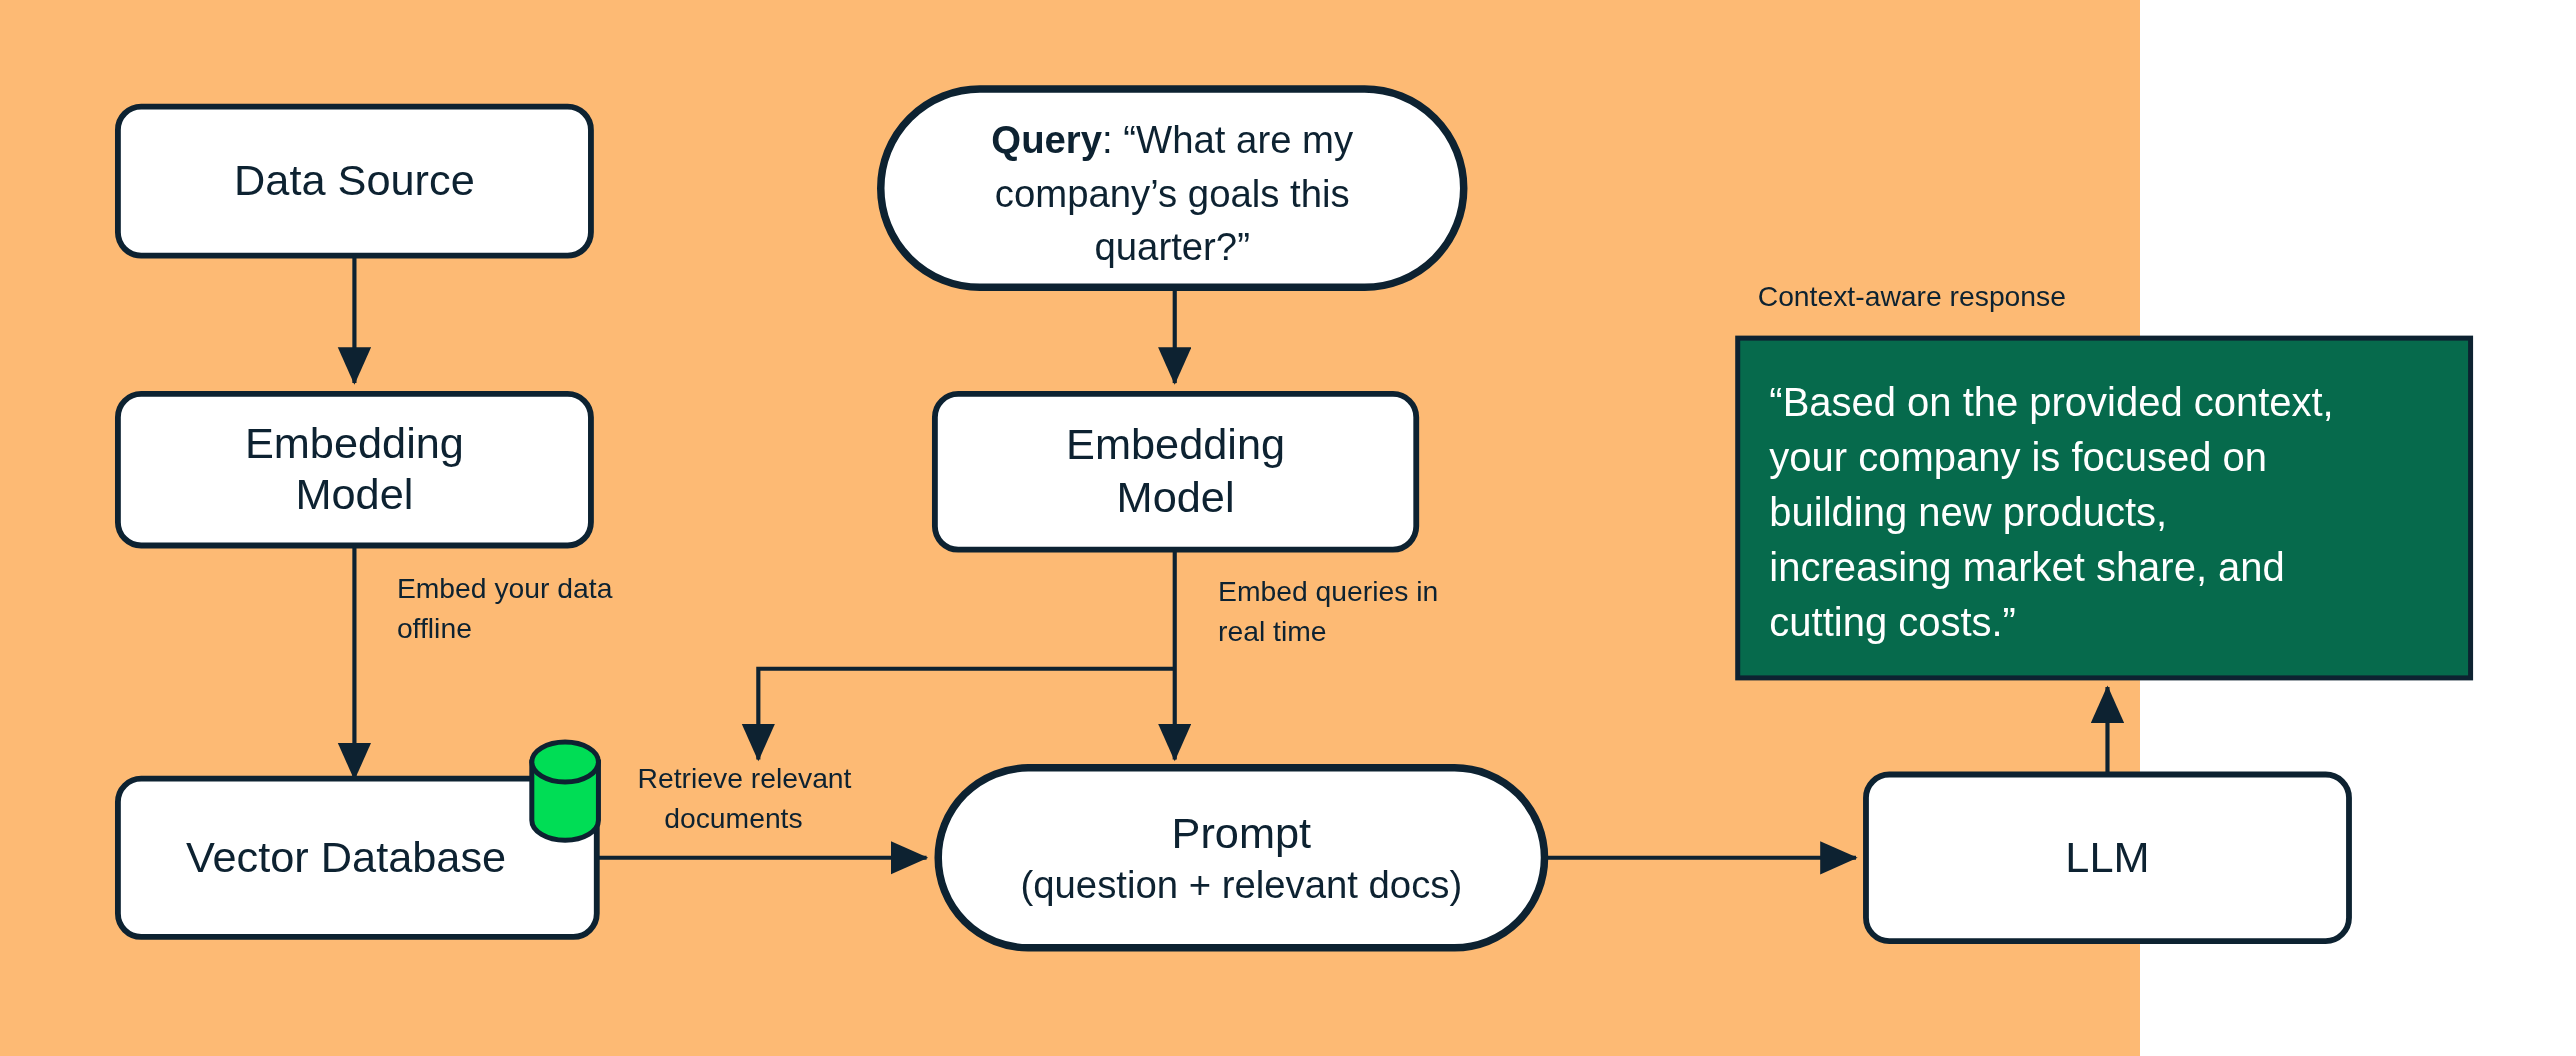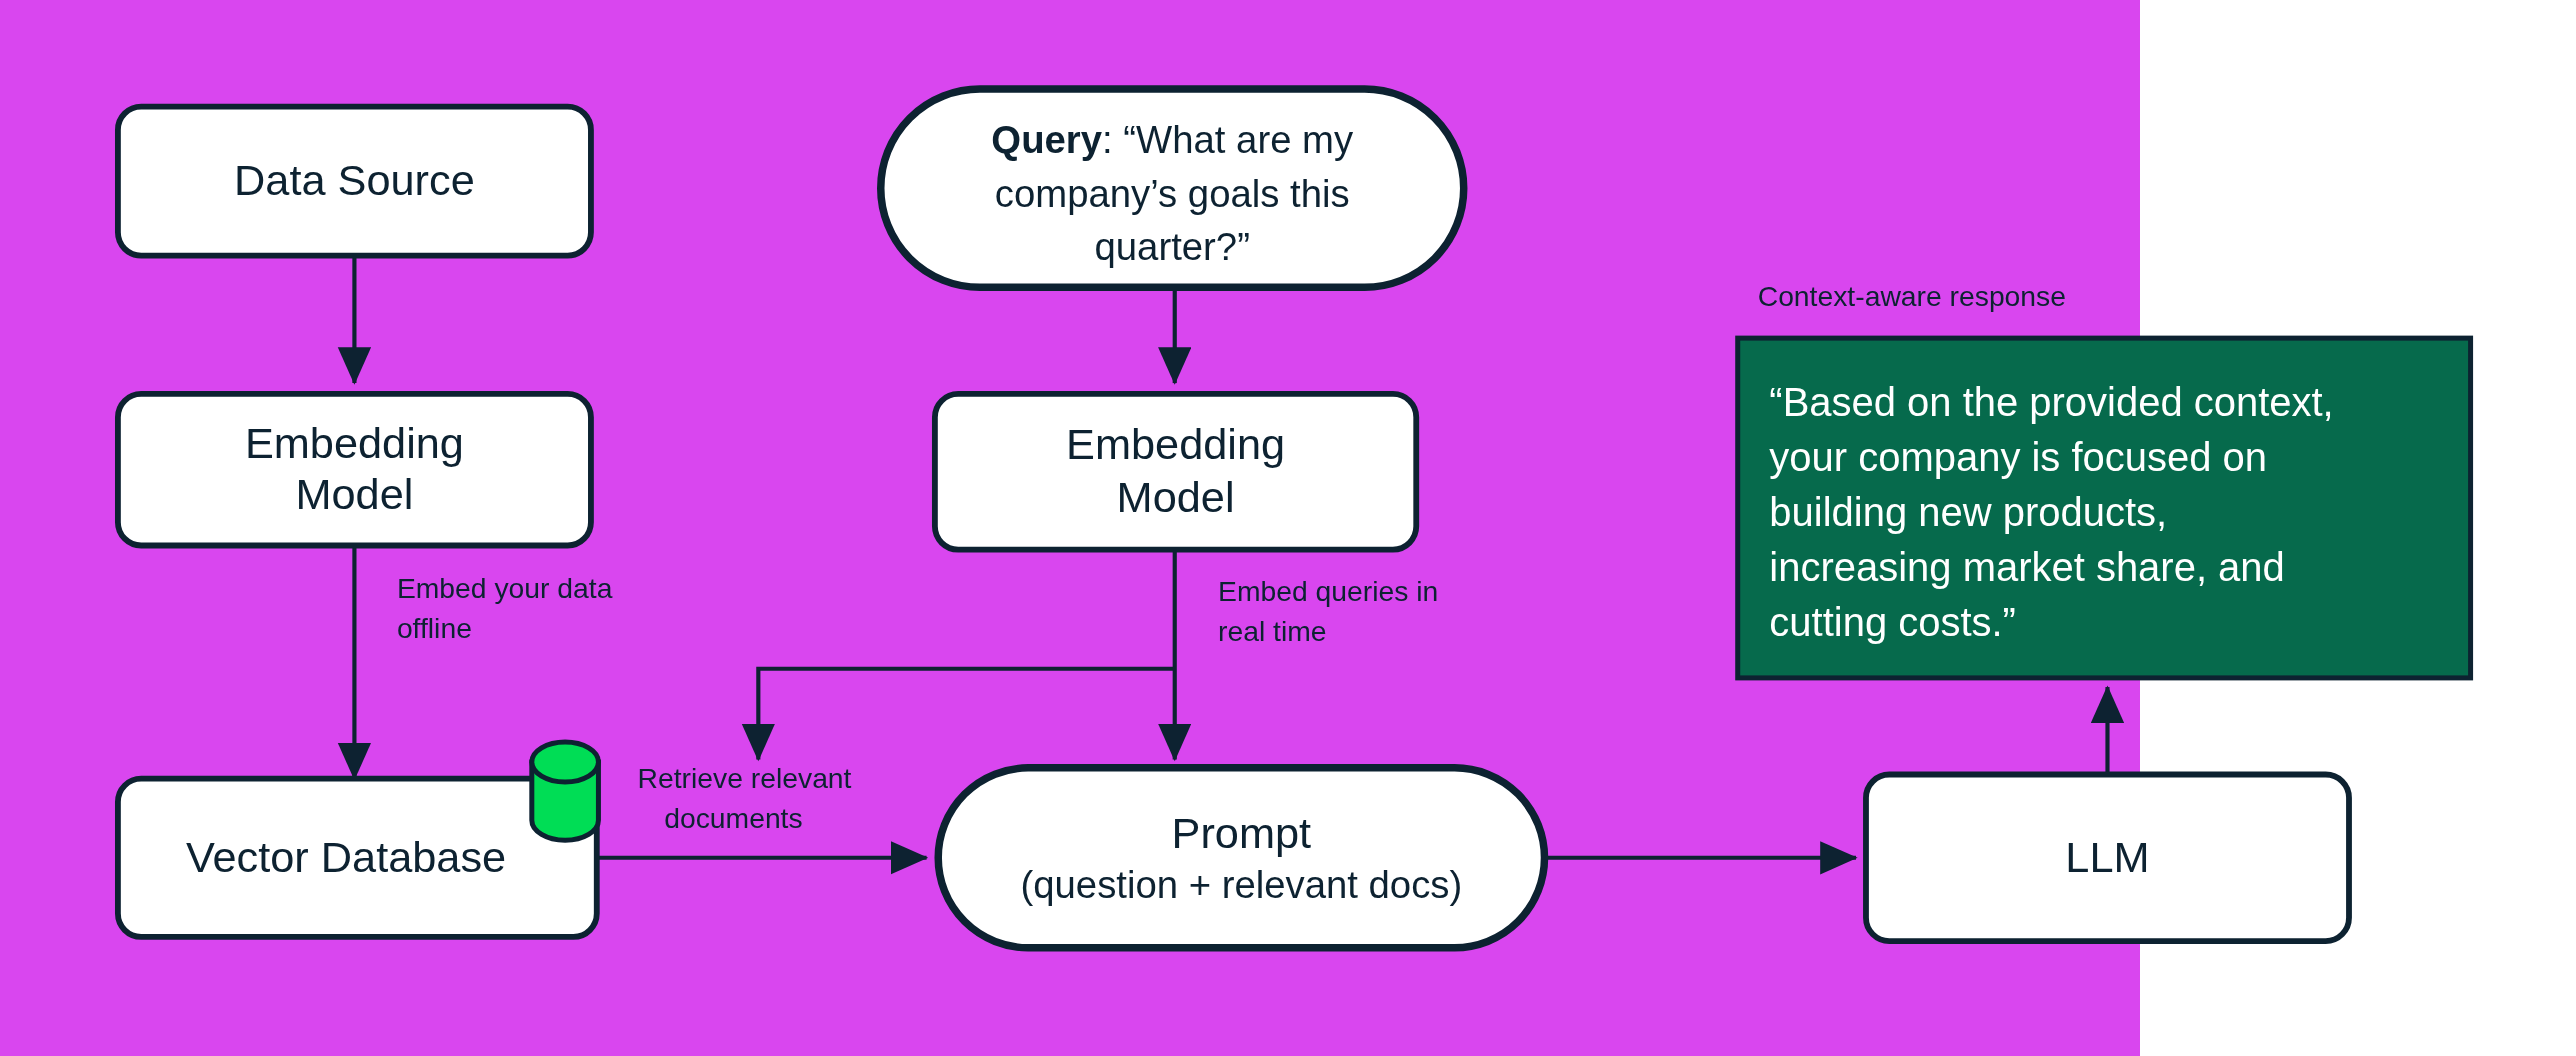--- a/index.html
+++ b/index.html
@@ -11,21 +11,21 @@
   body {
     width: 2576px;
     height: 1056px;
     font-family: "Liberation Sans", sans-serif;
     overflow: hidden;
   }
   #diagram-root {
     position: relative;
     width: 2140px;
     height: 1056px;
-    background: #d946ef;
+    background: #fdba74;
   }
   svg.canvas {
     position: absolute;
     top: 0;
     left: 0;
     width: 2576px;
     height: 1056px;
   }
   .node-rect {
     fill: #ffffff;

